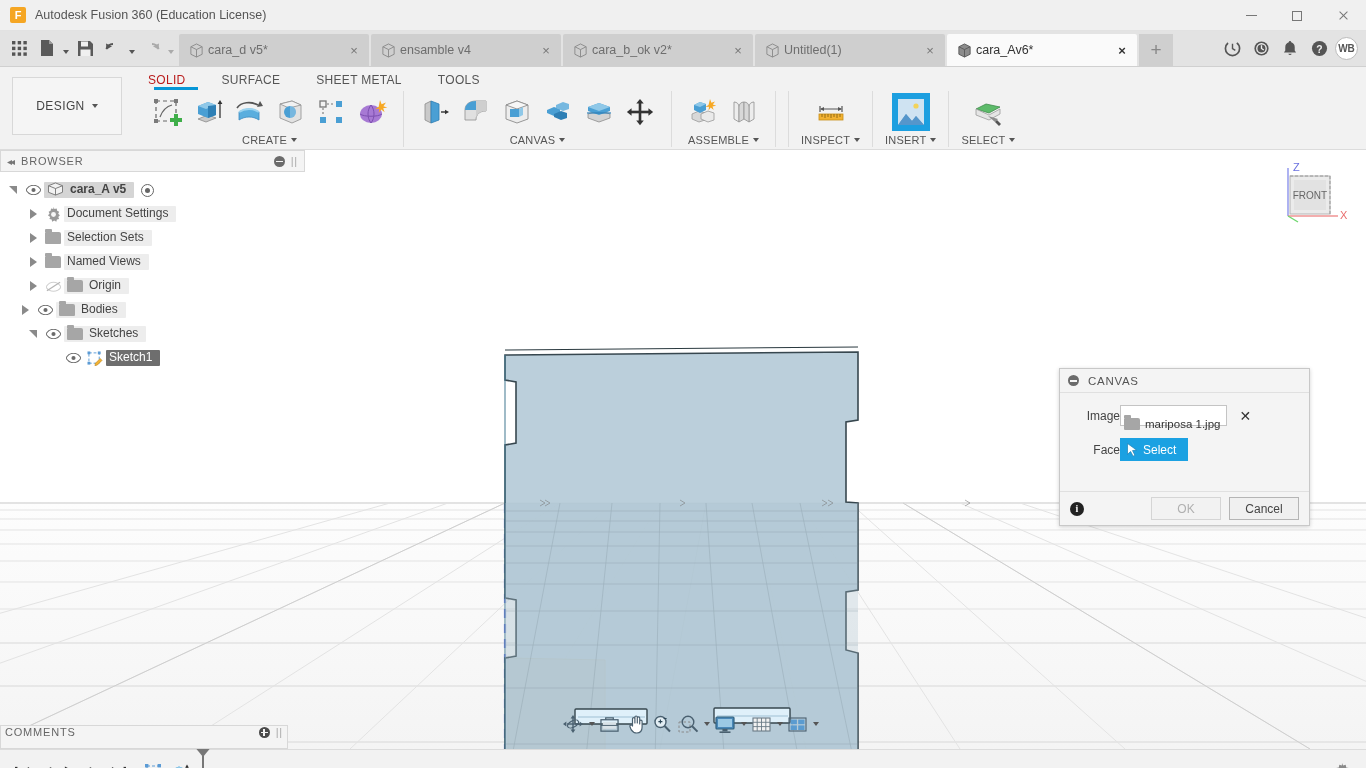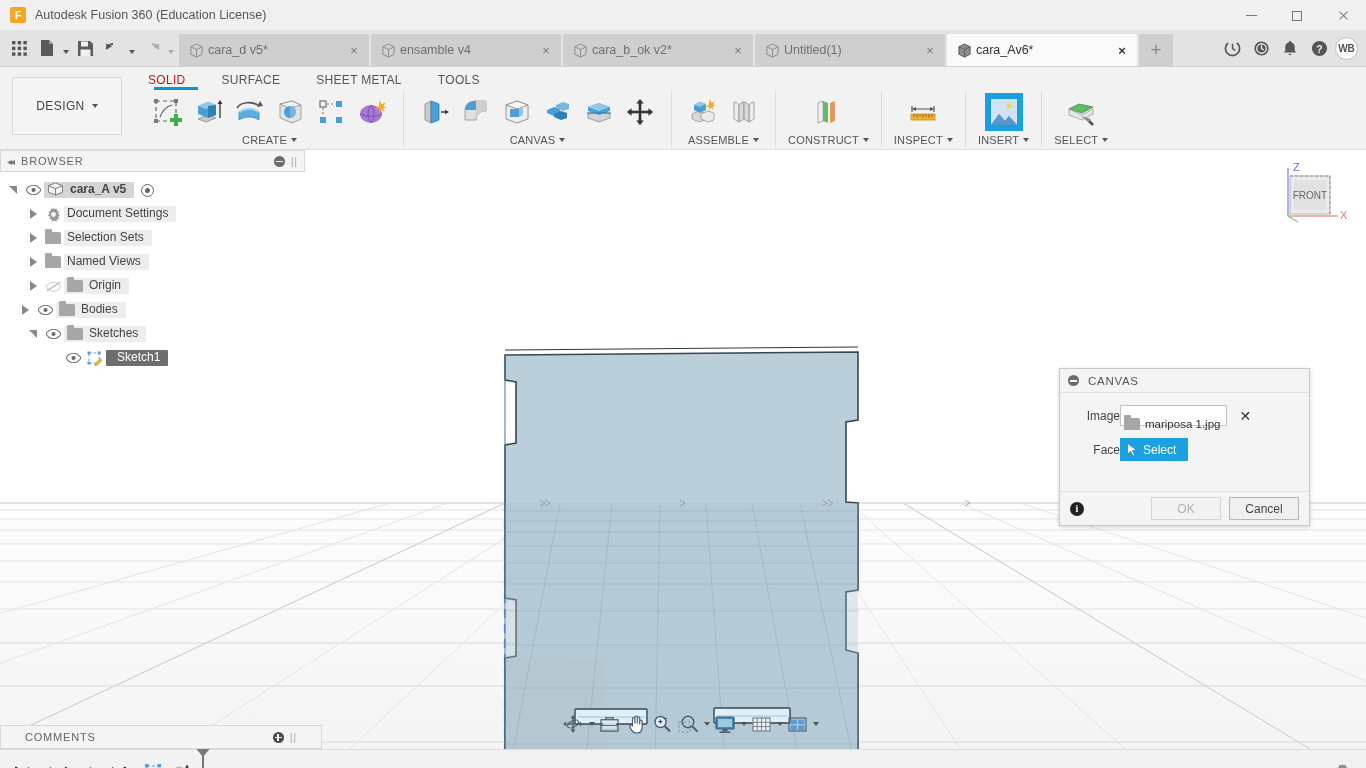--- a/index.html
+++ b/index.html
@@ -103,22 +103,22 @@
   .node-pill.sel { background:#6e6e6e; }
   .node-pill.sel .nlabel { color:#fff; }
   .folder-ic { width:16px;height:12px;background:#a6a6a6;border-radius:1px 2px 1px 1px; position:relative; }
   .folder-ic:before { content:''; position:absolute; top:-3px; left:0; width:7px; height:3px; background:#a6a6a6; border-radius:1px 1px 0 0; }
   .root-pill { background:#d5d5d5; }
   .radio-dot { width:13px;height:13px;border-radius:50%;border:1.5px solid #666;margin-left:7px;display:flex;align-items:center;justify-content:center; }
   .radio-dot i { width:5px;height:5px;border-radius:50%;background:#666;display:block; }
 
   
   #comments {
-    position:absolute; left:0; bottom:0; width:322px; height:24px; background:#f4f4f4;
-    border:1px solid #d8d8d8; display:flex; align-items:center; padding:0 24px;
+    position:absolute; left:0; bottom:0; width:288px; height:24px; background:#f4f4f4;
+    border:1px solid #d8d8d8; display:flex; align-items:flex-start; padding:0 4px;
     font-size:11px; color:#666; letter-spacing:.8px; z-index:20;
   }
   #comments .c-right { margin-left:auto; display:flex; align-items:center; gap:6px; }
   .circle-plus { width:11px;height:11px;border-radius:50%;background:#4a4a4a;position:relative; }
   .circle-plus:after { content:''; position:absolute; left:2px; top:5px; width:7px; height:1.5px; background:#f4f4f4; }
   .circle-plus:before { content:''; position:absolute; left:4.7px; top:2px; width:1.5px; height:7px; background:#f4f4f4; }
 
   
   #viewcube { position:absolute; right:16px; top:8px; width:74px; height:72px; z-index:15; }
 
@@ -483,35 +483,20 @@
         </div>
       </div>
       <div class="panel-label">
         <span>ASSEMBLE</span>
         <span class="caret-dn"></span>
       </div>
     </div>
 
     <div class="sep"></div>
 
-    <div class="panel">
-      <div class="panel-icons">
-        <div class="ico">
-          <svg width="32" height="32" viewBox="0 0 32 32">
-            <path d="M6 7l5-2v20l-5 2z" fill="#efefef" stroke="#999" stroke-width=".8"></path>
-            <path d="M11 5l5 2v20l-5-2z" fill="#5dbb6a"></path>
-            <path d="M18 7l5-2v20l-5 2z" fill="#e09a5a"></path>
-          </svg>
-        </div>
-      </div>
-      <div class="panel-label">
-        <span>CONSTRUCT</span>
-        <span class="caret-dn"></span>
-      </div>
-    </div>
 
     <div class="sep"></div>
 
     <div class="panel">
       <div class="panel-icons">
         <div class="ico">
           <svg width="32" height="32" viewBox="0 0 32 32">
             <path d="M5 10v6M27 10v6M6 13h20" stroke="#555" stroke-width="1.2"></path>
             <path d="M5 13l4-2v4zM27 13l-4-2v4z" fill="#555"></path>
             <rect x="4" y="18" width="24" height="6" fill="#f2b233" stroke="#c98e18" stroke-width=".8"></rect>
@@ -834,21 +819,21 @@
             <rect x="2" y="2" width="11" height="11" fill="none" stroke="#5b9bd5" stroke-width="1" stroke-dasharray="3 2"></rect>
             <g fill="#5b9bd5">
                 <rect x="0.5" y="0.5" width="3" height="3"></rect>
                 <rect x="11.5" y="0.5" width="3" height="3"></rect>
                 <rect x="0.5" y="11.5" width="3" height="3"></rect>
               </g>
             <path d="M9 13l5-5 2 2-5 5-2.6.6z" fill="#f2b233" stroke="#b5801a" stroke-width=".6"></path>
           </svg>
         </span>
         <span class="node-pill sel">
-          <span class="nlabel" style="margin-left:8px">Sketch1</span>
+          <span class="nlabel" style="margin-left:0">Sketch1</span>
         </span>
       </div>
     </div>
   </div>
 
   <div id="comments">
     <span>COMMENTS</span>
     <span class="c-right">
       <span class="circle-plus"></span>
       <span class="grip">||</span>

